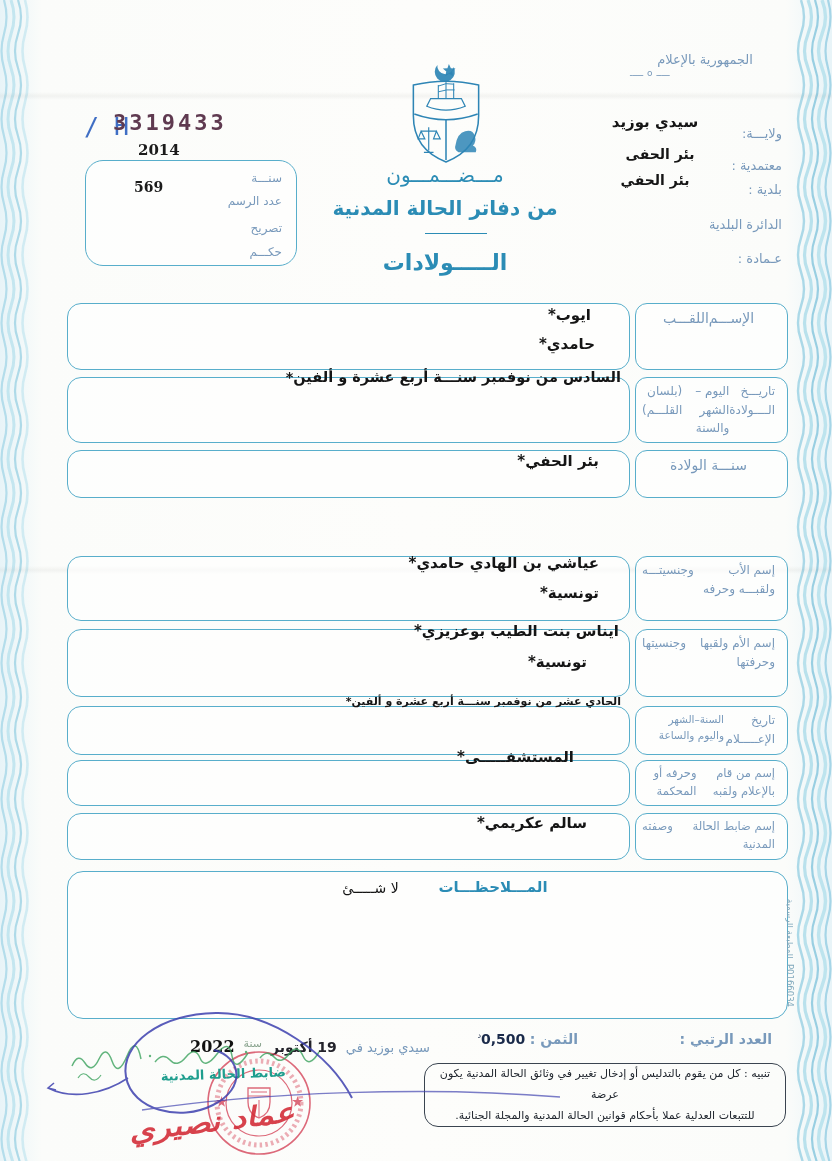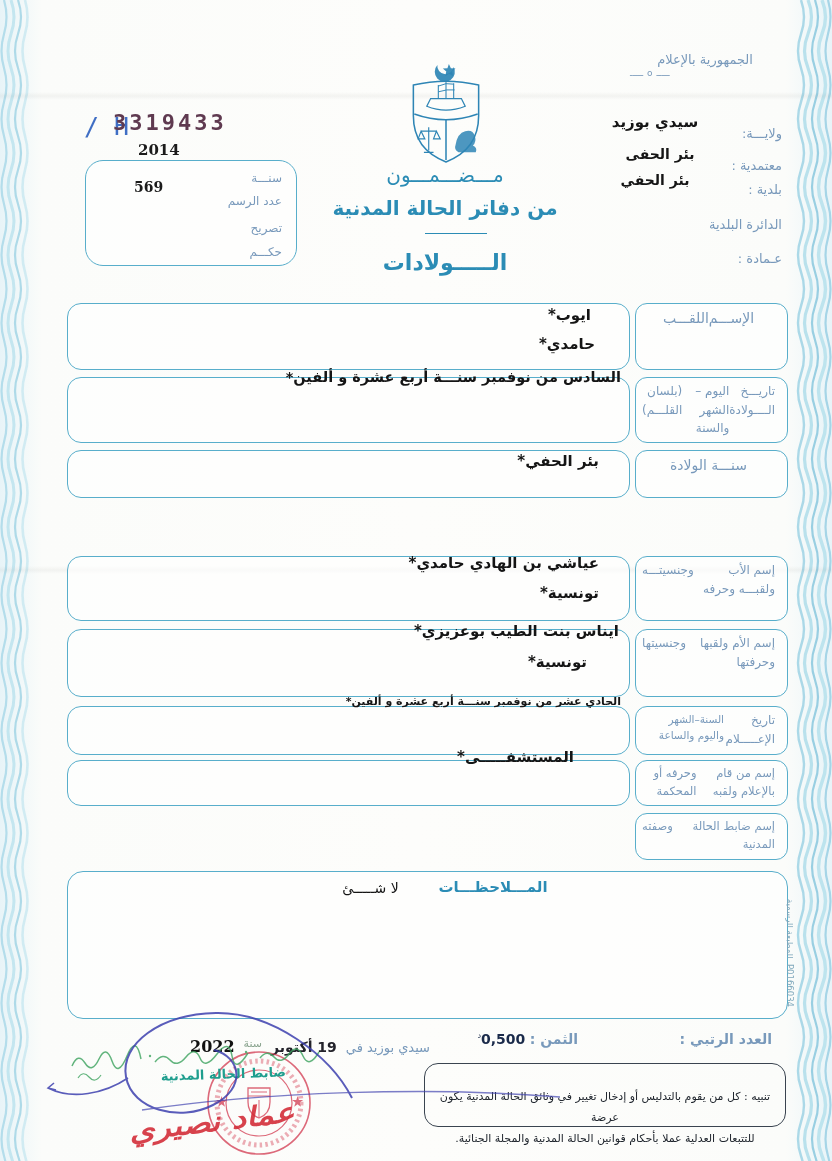--- a/index.html
+++ b/index.html
@@ -157,20 +157,23 @@
     <div class="vbox box" style="border-radius:14px">
       <span class="val" style="right:55px;top:-13px">المستشفـــــى*</span>
     </div>
     <div class="lbox box">
       <div class="lab-txt" style="font-size:11.5px">إسم من قام بالإعلام ولقبه</div>
       <div class="lab-txt" style="font-size:11.5px">وحرفه أو المحكمة</div>
     </div>
   </div>
 
   <div class="row" style="top:813px;height:47px">
+    <div class="vbox box" style="border-radius:14px">
+      <span class="val" style="right:42px;top:0px">سالم عكريمي*</span>
+    </div>
     <div class="lbox box">
       <div class="lab-txt" style="font-size:11.5px">إسم ضابط الحالة المدنية</div>
       <div class="lab-txt" style="font-size:11.5px">وصفته</div>
     </div>
   </div>
 
   <div class="abs box" style="left:67px;top:871px;width:721px;height:148px;border-radius:16px">
     <div class="teal" style="position:absolute;left:355px;top:6px;width:140px;text-align:center;font-weight:bold;font-size:15px">المـــلاحظـــات</div>
     <div style="position:absolute;left:255px;top:8px;width:95px;text-align:center;font-weight:normal;font-size:14px;color:#151515">لا شـــــئ</div>
   </div>
@@ -178,21 +181,21 @@
   <div class="abs" style="left:785px;top:878px;height:150px;writing-mode:vertical-rl;font-size:8.5px;color:#7fa8bc;text-align:center">
     <span>P0166034</span>&nbsp;
     <span>المطبعة الرسمية</span>
   </div>
 
   <div class="abs blue" style="left:612px;top:1031px;width:160px;text-align:right;font-size:14px;font-weight:bold">العدد الرتبي :</div>
   <div class="abs" style="left:448px;top:1031px;width:130px;text-align:right;font-size:14px">
     <span class="blue" style="font-weight:bold">الثمن :</span>
     <span style="font-weight:bold;color:#1a2a4a">0,500</span><sup style="font-size:8px;color:#1a2a4a">د</sup>
   </div>
-  <div class="abs" style="left:424px;top:1063px;width:362px;height:64px;border:1.2px solid #3a4450;border-radius:14px;box-sizing:border-box;padding:23px 12px;text-align:center;font-size:11px;line-height:1.9;color:#20262e">
+  <div class="abs" style="left:424px;top:1063px;width:362px;height:64px;border:1.2px solid #3a4450;border-radius:14px;box-sizing:border-box;padding:0 12px;text-align:center;font-size:11px;line-height:1.9;color:#20262e">
     <div>تنبيه : كل من يقوم بالتدليس أو إدخال تغيير في وثائق الحالة المدنية يكون عرضة</div>
     <div>للتتبعات العدلية عملا بأحكام قوانين الحالة المدنية والمجلة الجنائية.</div>
   </div>
 
   <div class="abs" style="left:70px;top:1037px;width:360px;display:flex;gap:9px;align-items:baseline;justify-content:flex-start;direction:rtl">
     <span class="blue" style="font-size:13px">سيدي بوزيد في</span>
     <span style="font-weight:bold;font-size:14px;color:#23222a">19 أكتوبر</span>
     <span style="font-size:11px;color:#8aa48f;transform:translateY(-5px)">سنة</span>
     <span class="serif" style="font-weight:bold;font-size:16px;color:#111">2022</span>
   </div>

